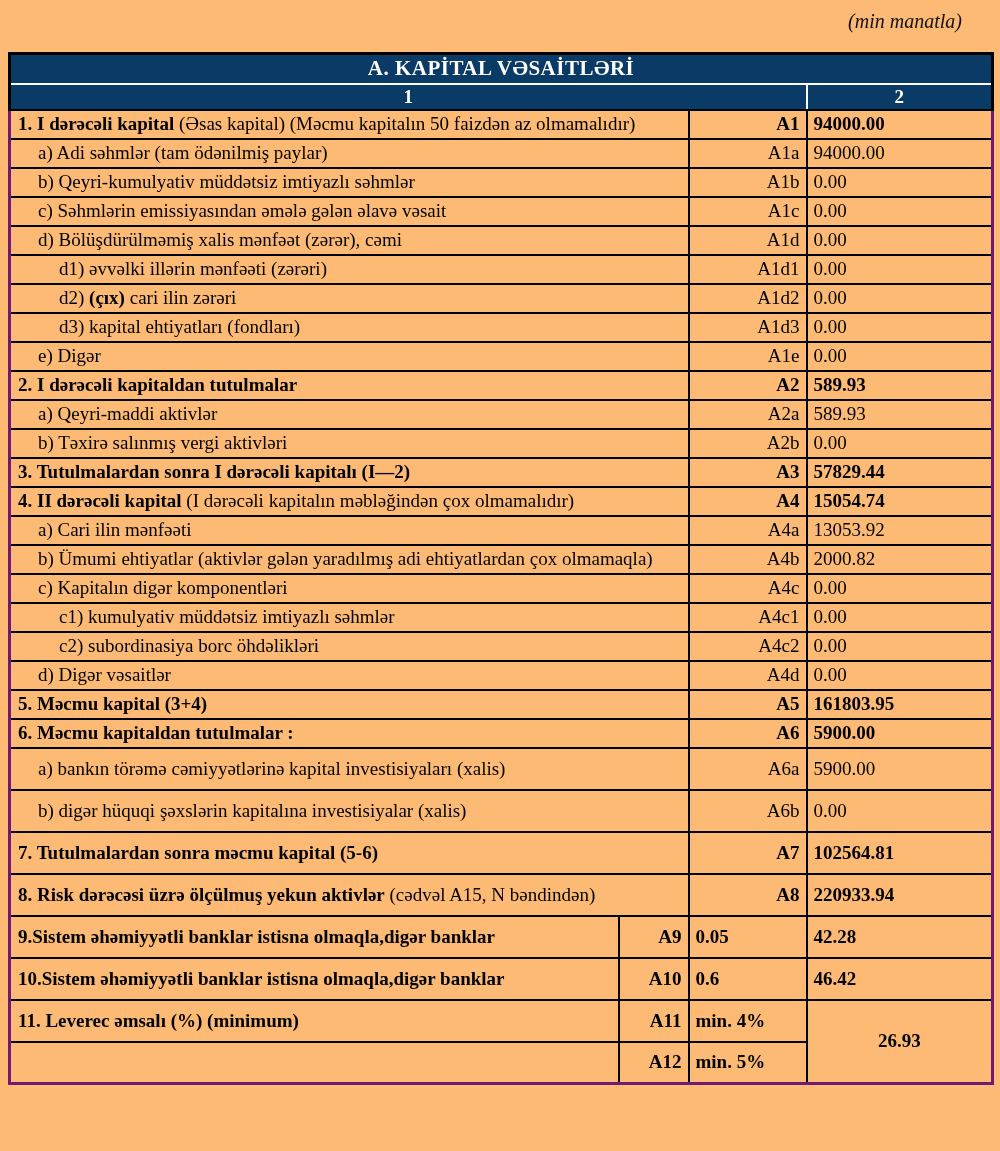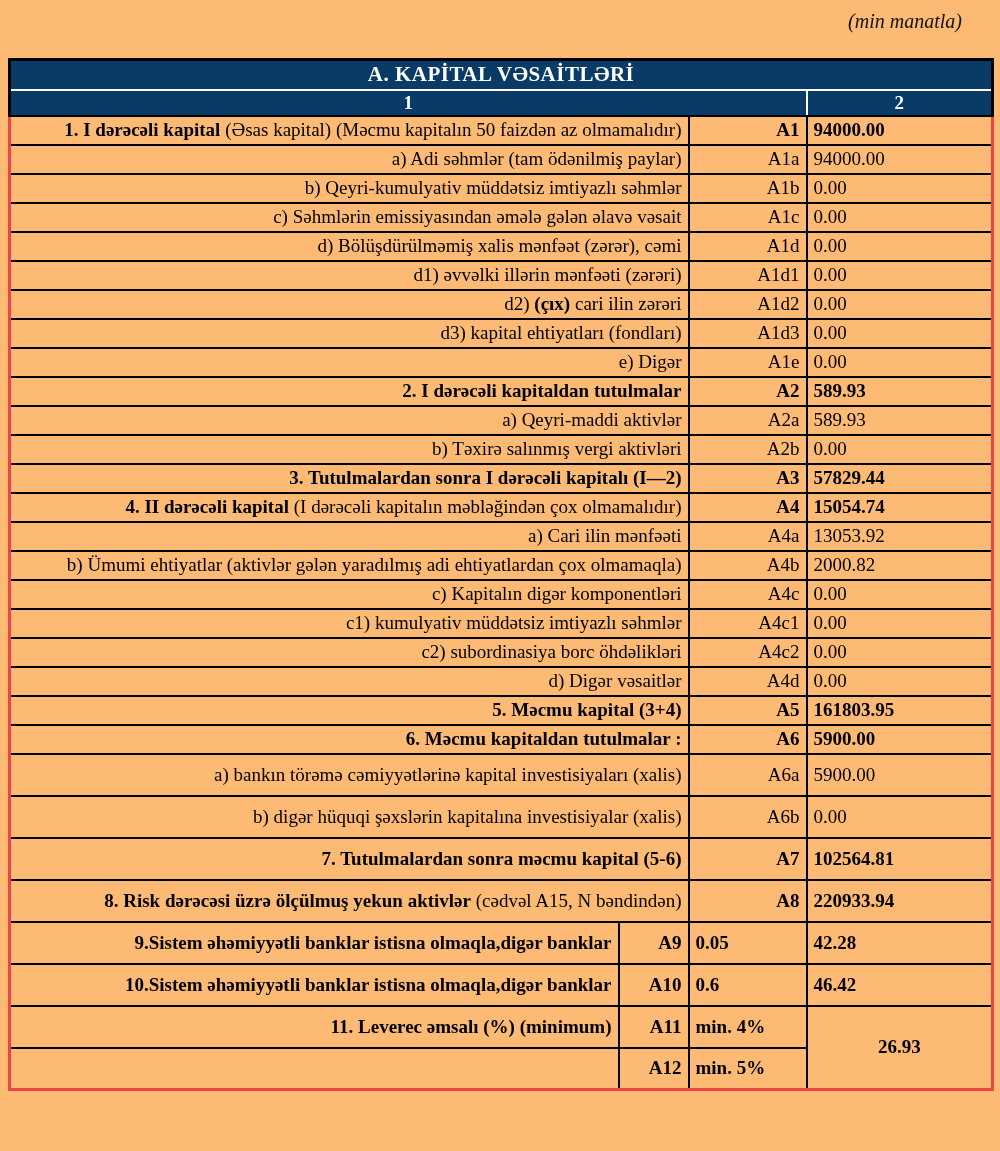--- a/index.html
+++ b/index.html
@@ -7,39 +7,39 @@
     width:1000px;height:1151px;background:#fdba74;box-sizing:border-box;
     font-family:"Liberation Serif",serif;color:#000;position:relative;
     padding-top:6px;
   }
   .note{
     text-align:right;padding-right:38px;font-style:italic;font-size:20px;
     height:30px;line-height:30px;color:#111;
   }
   table.cap{
     border-collapse:collapse;table-layout:fixed;
-    margin-left:8px;margin-top:22px;width:983px;
-    border:3px solid #ef4444;
+    margin-left:8px;margin-top:16px;width:983px;
+    border:3px solid #701a75;
   }
   th,td{box-sizing:border-box;vertical-align:middle;}
   th.title{
     background:var(--header-bg,#0a3a66);color:var(--header-text,#ffffff);
     font-size:21px;font-weight:bold;text-align:center;height:30px;
     border:3px solid #000;border-bottom:2px solid #fff;letter-spacing:.5px;
   }
   th.h1,th.h2{
     background:var(--header-bg,#0a3a66);color:var(--header-text,#ffffff);
     font-size:19px;font-weight:bold;text-align:center;height:25px;
   }
   th.h1{border-left:3px solid #000;border-top:2px solid #fff;border-right:2px solid #fff;border-bottom:2px solid #000;}
   th.h2{border-right:3px solid #000;border-top:2px solid #fff;border-left:2px solid #fff;border-bottom:2px solid #000;}
   td{border:2px solid #000;font-size:19px;padding:2px 6px;}
   tr.normal td{height:29px;}
   tr.tall td{height:42px;}
-  td.label{text-align:right;}
+  td.label{text-align:left;}
   td.ind0{padding-left:7px;}
   td.ind1{padding-left:27px;}
   td.ind2{padding-left:48px;}
   td.code{text-align:right;}
   td.ratio{text-align:left;}
   td.value{text-align:left;padding-right:9px;}
   td.vcenter{text-align:center;}
   .b{font-weight:bold;}
 </style>
 </head>

